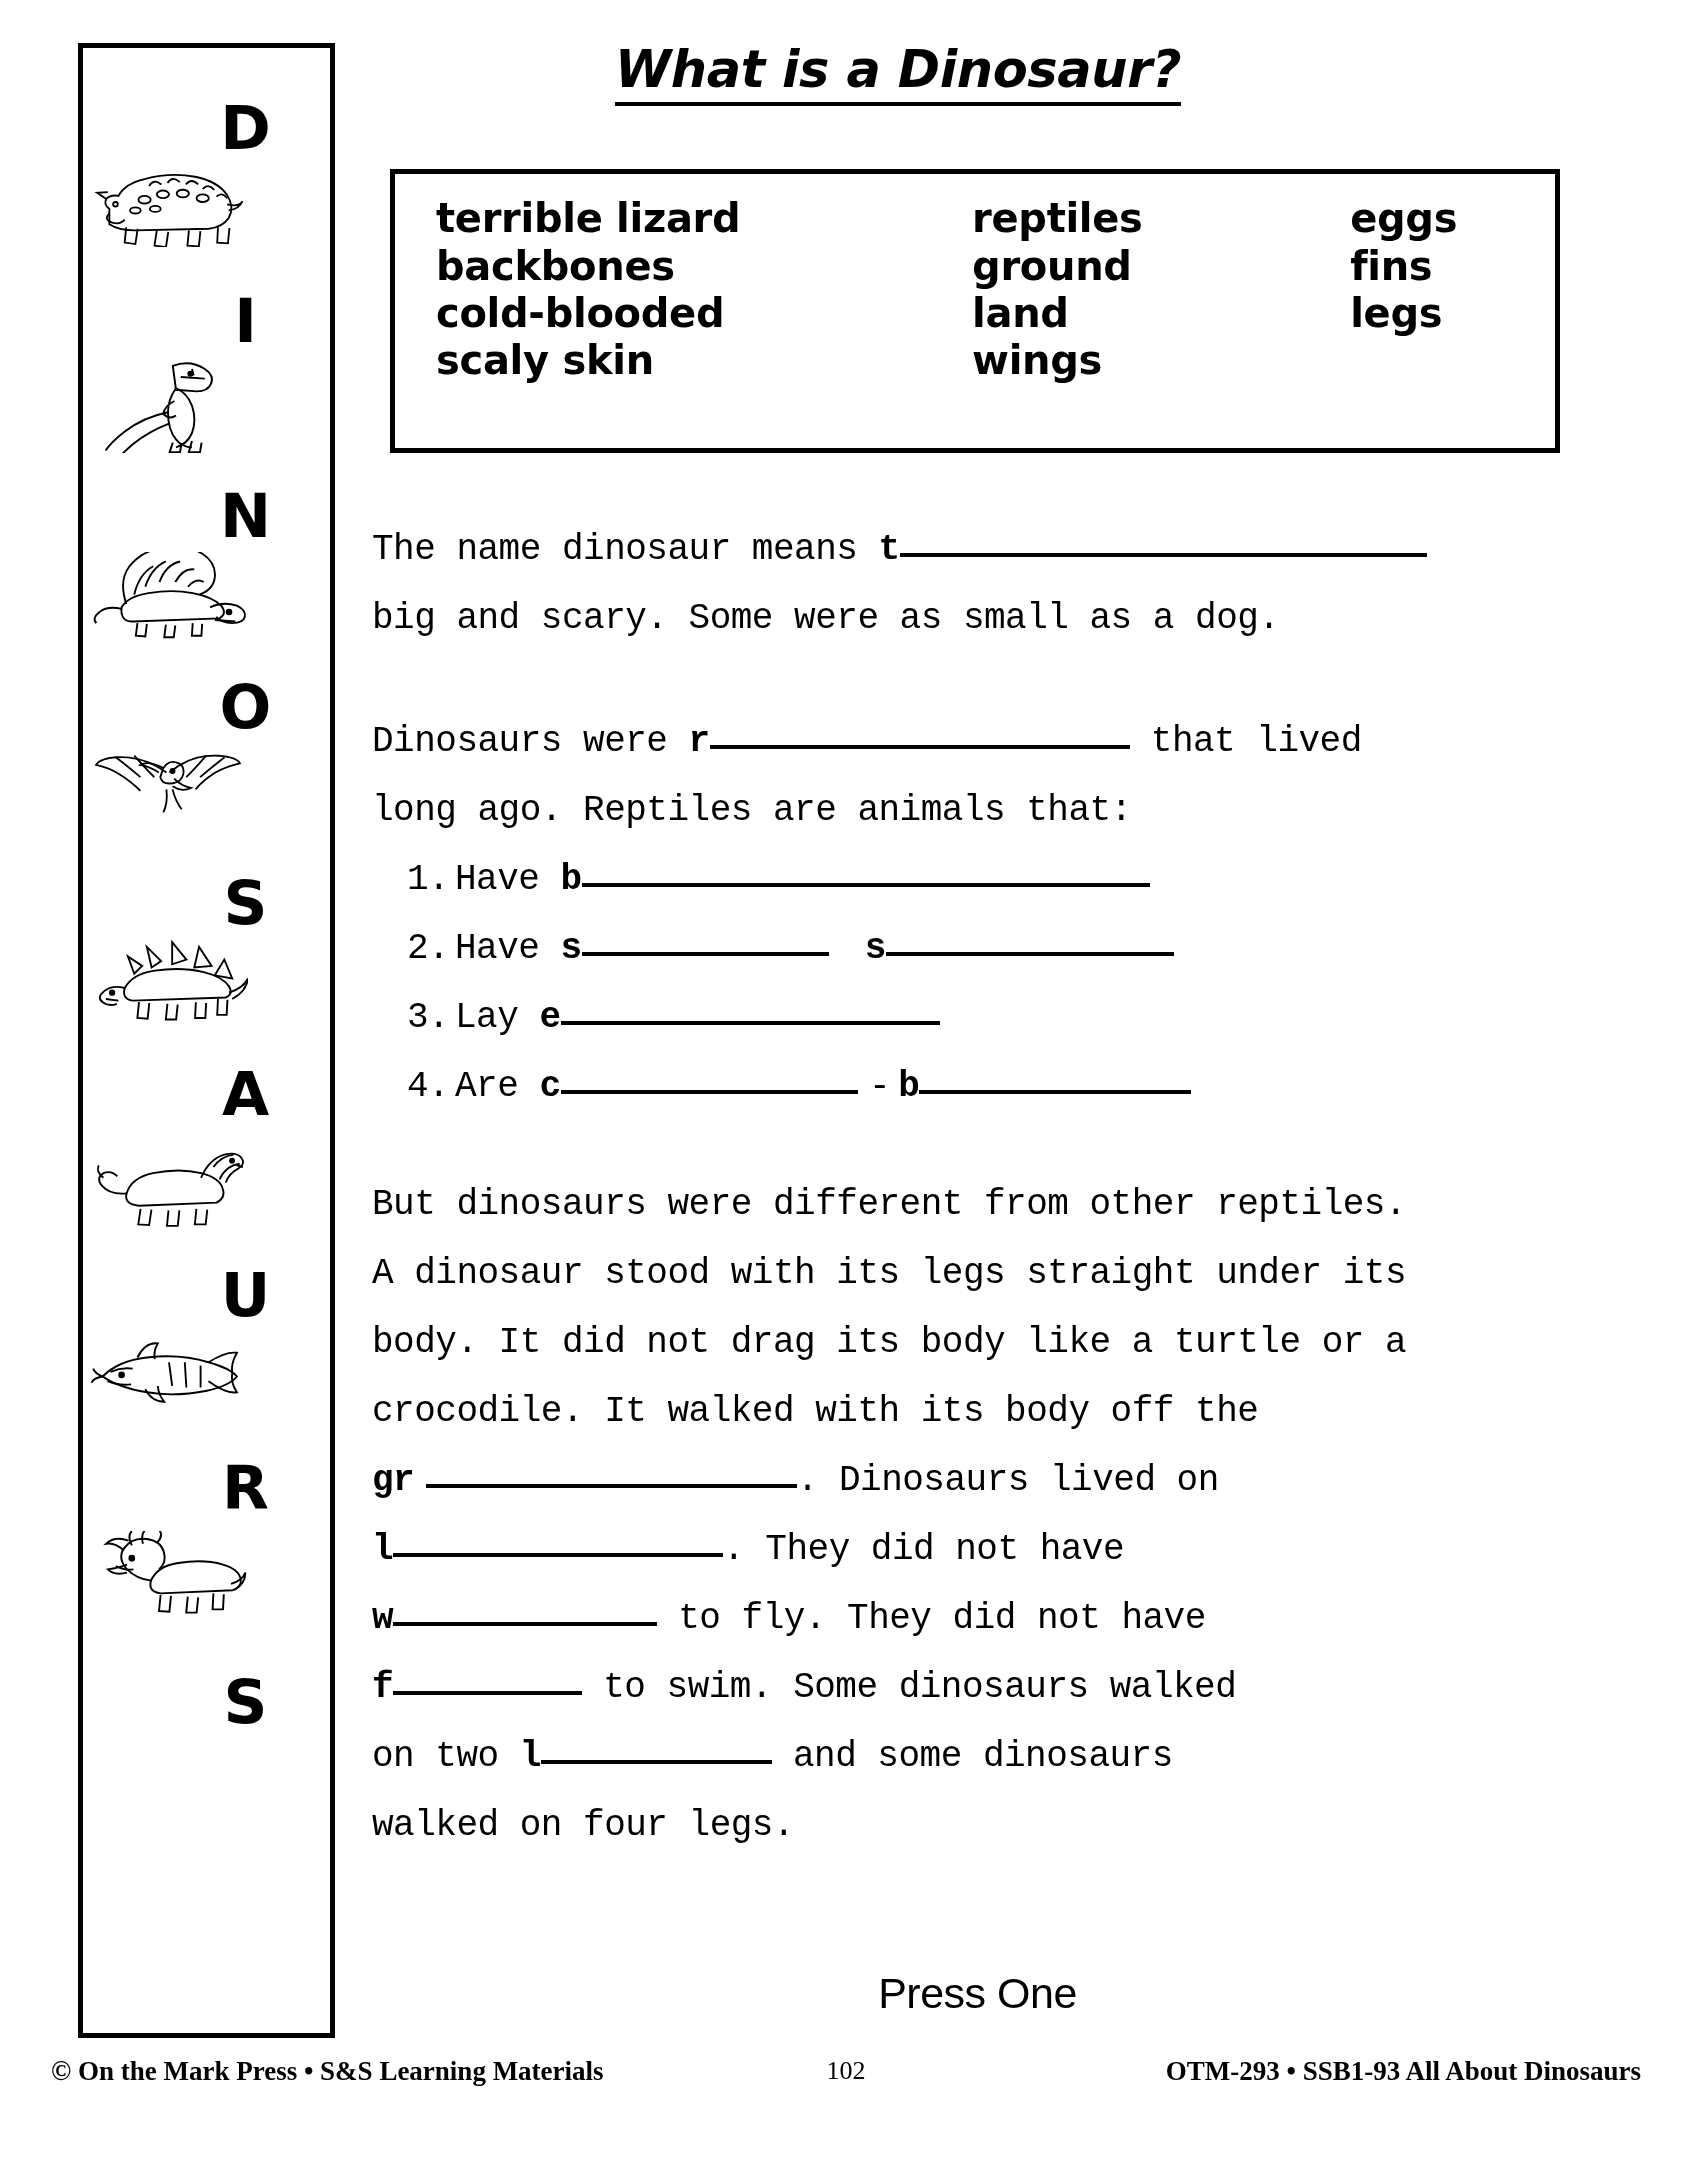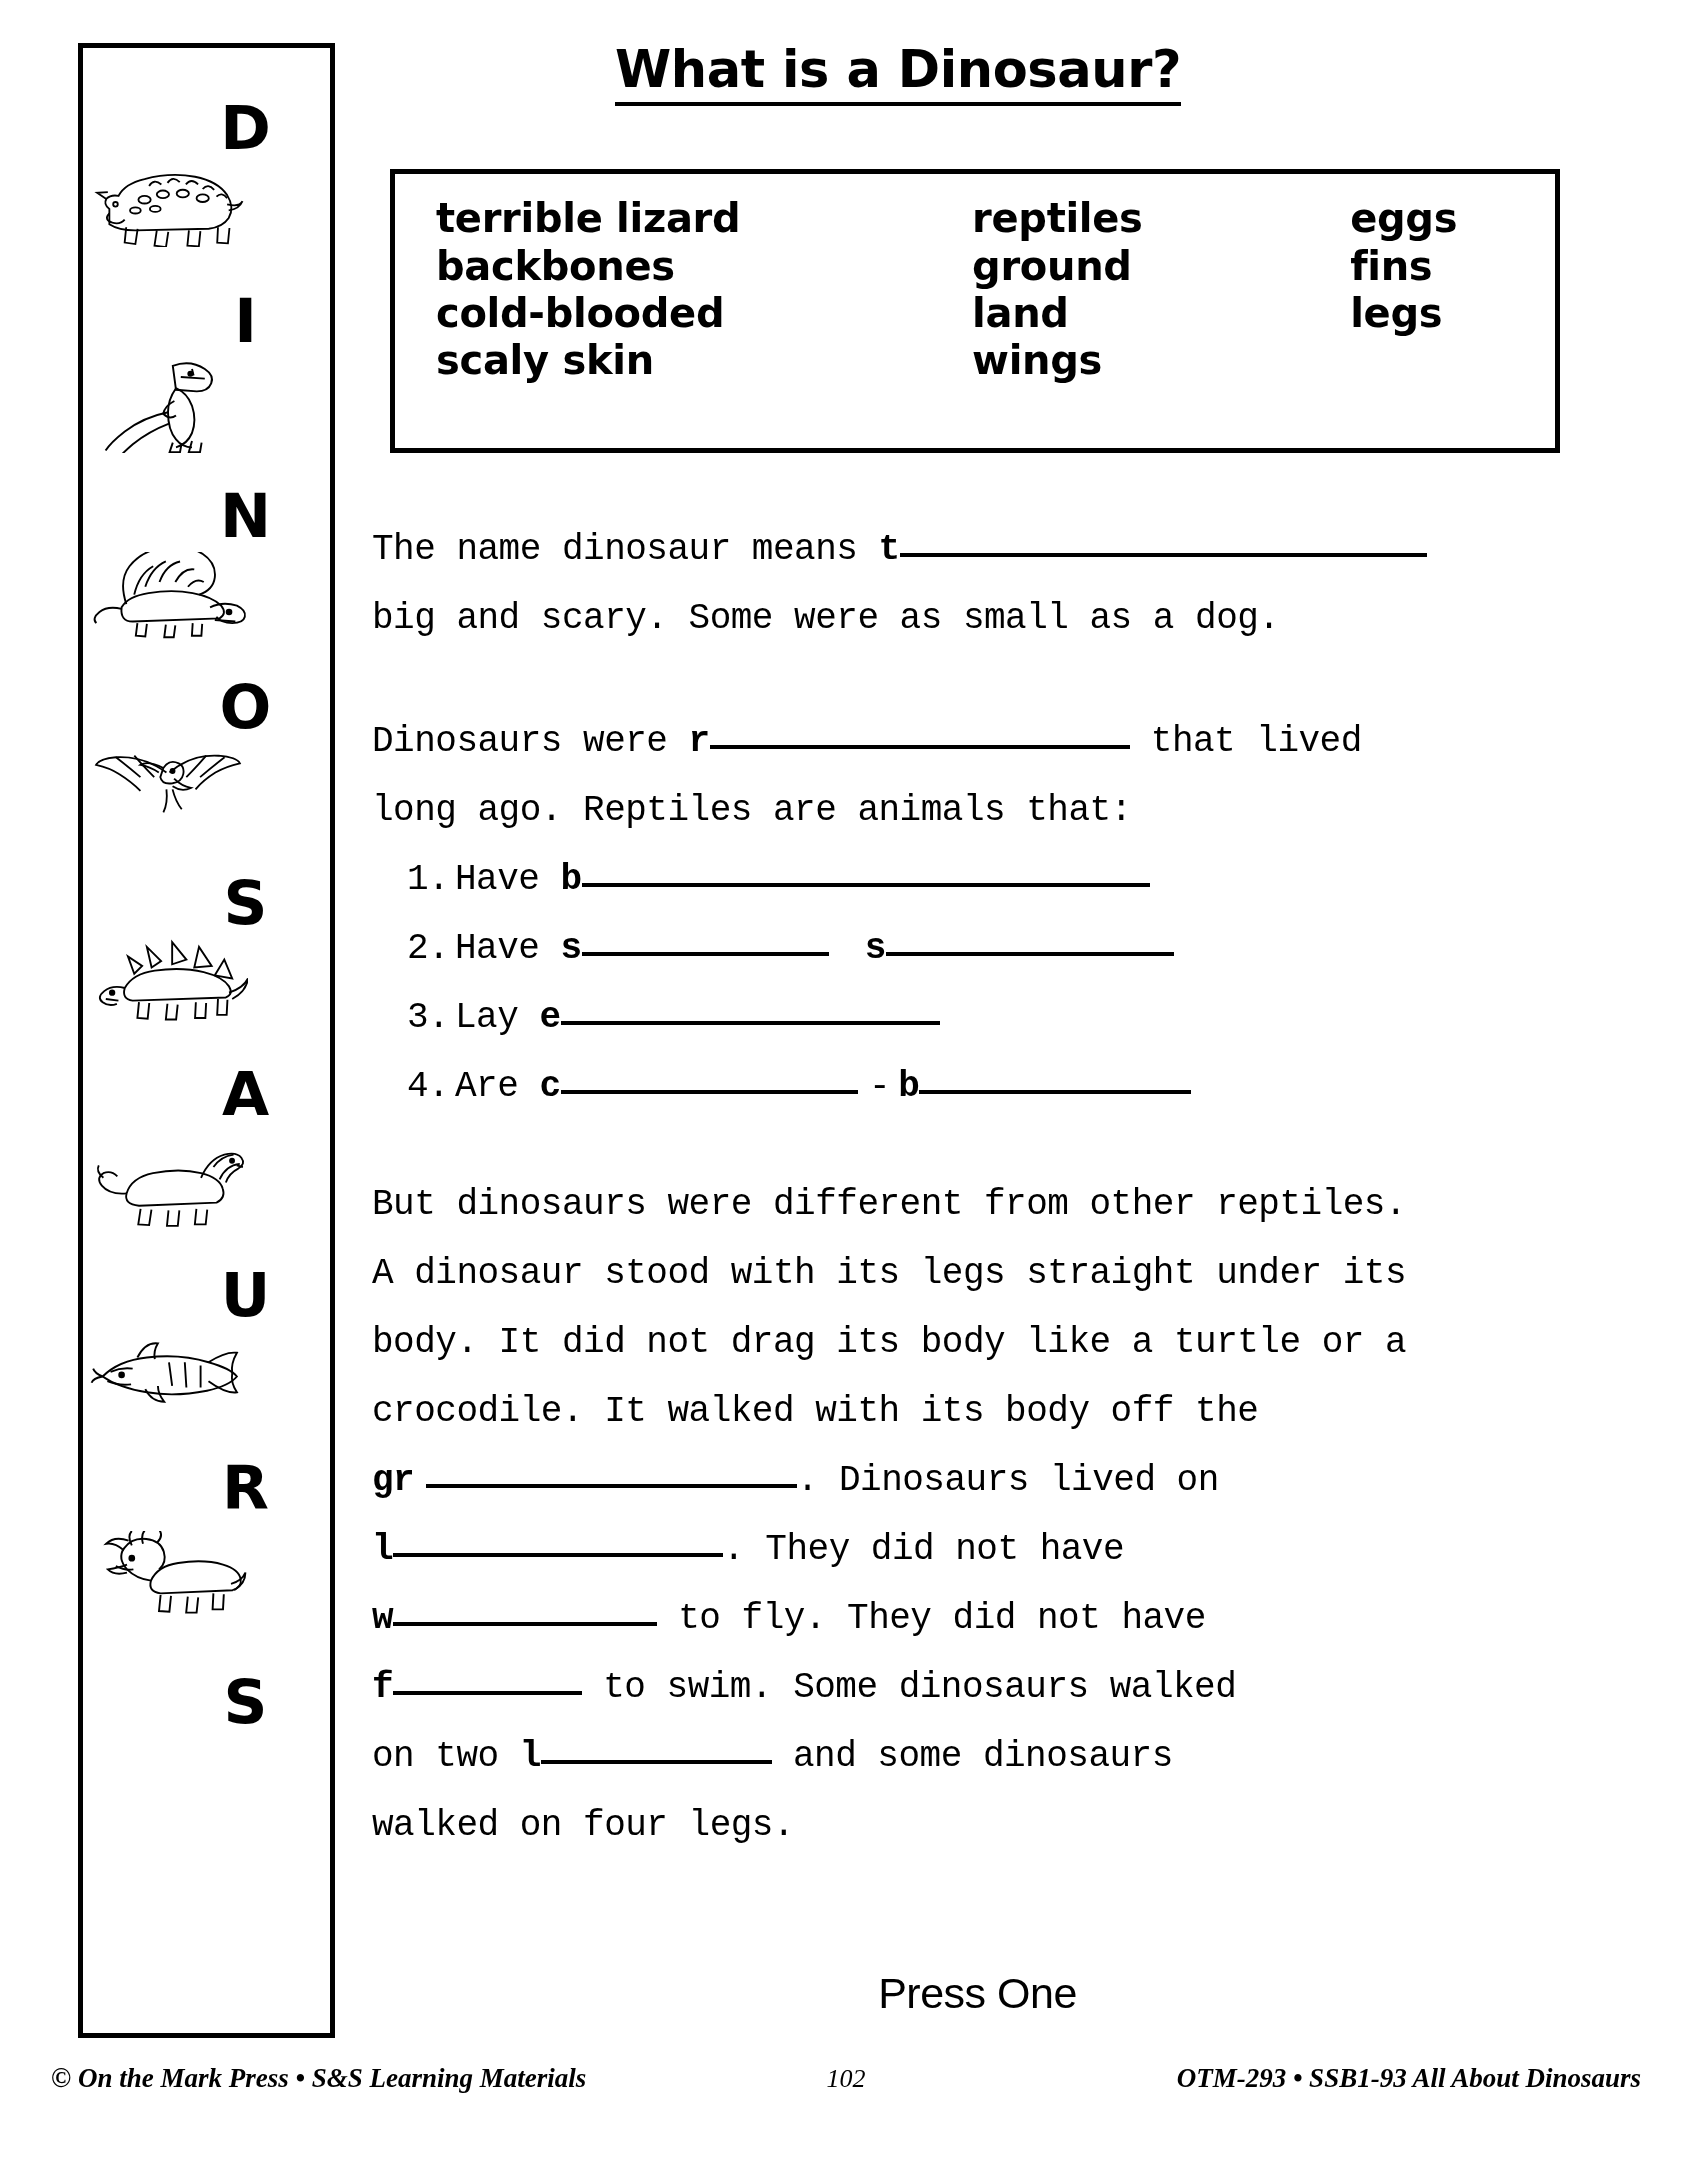--- a/index.html
+++ b/index.html
@@ -64,20 +64,21 @@
     position: absolute;
     left: 387px;
     top: 43px;
     width: 1022px;
     text-align: center;
     font-family: "DejaVu Sans", sans-serif;
     font-weight: 700;
     font-size: 51px;
     line-height: 1.05;
     letter-spacing: -0.4px;
+    font-style: italic;
   }
   .title span {
     border-bottom: 4.1px solid #000;
     padding-bottom: 2.5px;
   }
 
   
   .wordbox {
     position: absolute;
     left: 390px;
@@ -167,22 +168,21 @@
   .footer {
     position: absolute;
     left: 51px;
     top: 2056px;
     width: 1590px;
     height: 38px;
     font-family: "Liberation Serif", serif;
     font-weight: 700;
     font-size: 27px;
     display: flex;
-    align-items: flex-end;
-    font-style: italic;
+    align-items: flex-start;
   }
   .footer-left { flex: 0 0 auto; }
   .footer-center {
     position: absolute;
     left: 0; right: 0;
     text-align: center;
     font-family: "Liberation Serif", serif;
     font-weight: 400;
     font-size: 26px;
   }

